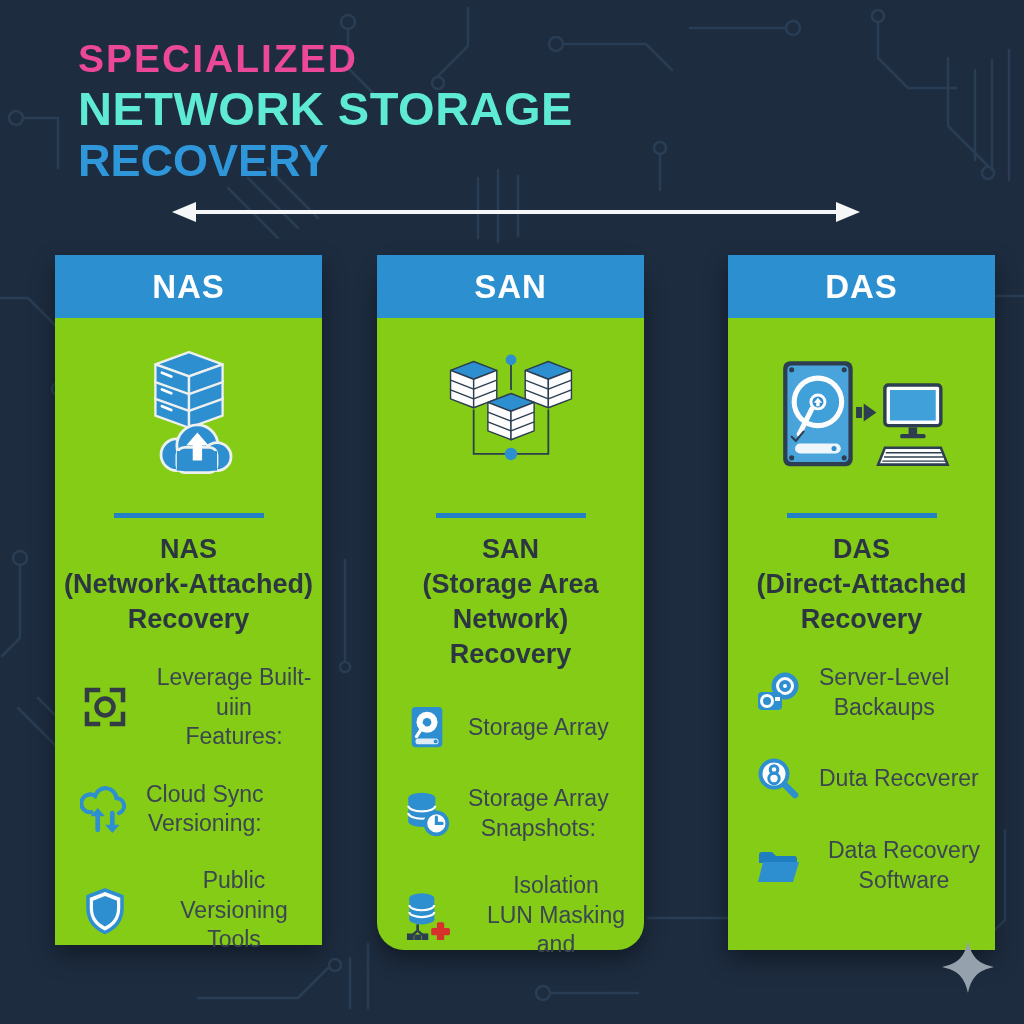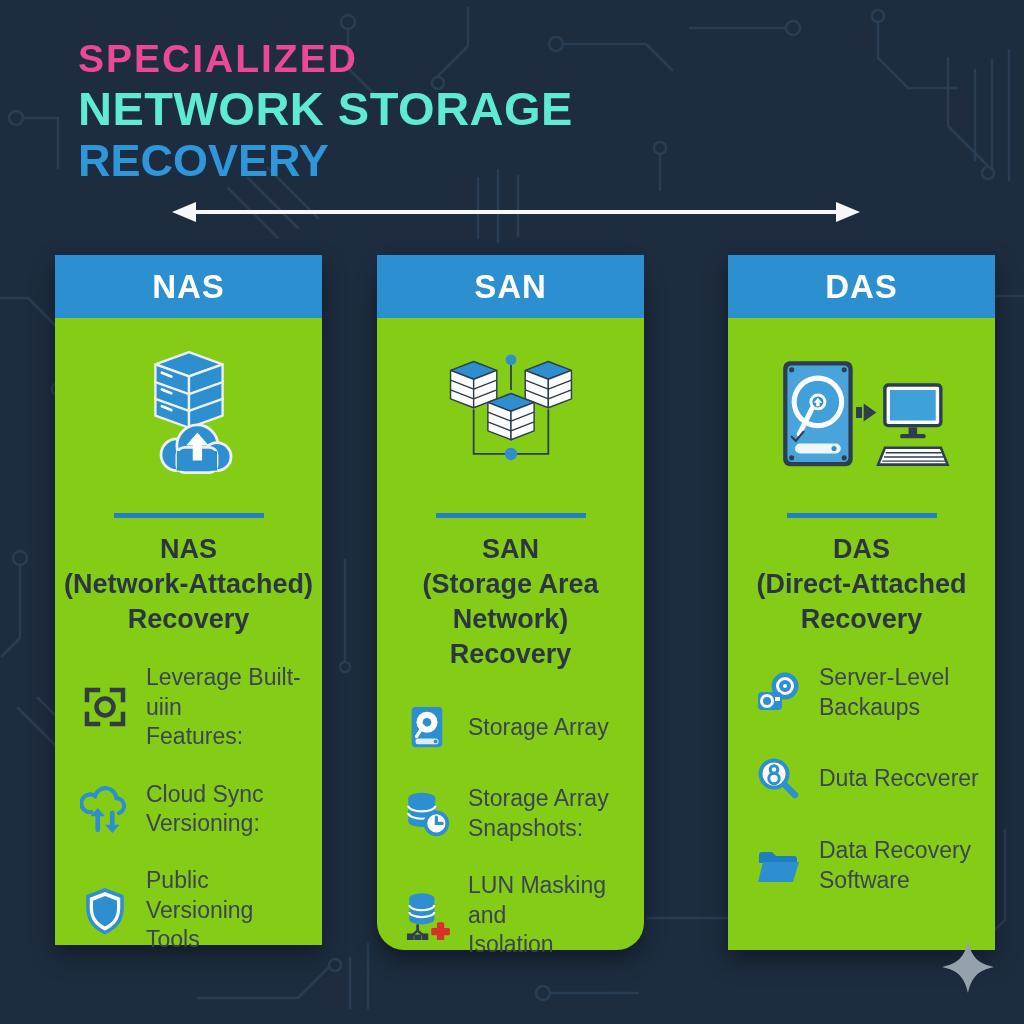--- a/index.html
+++ b/index.html
@@ -24,21 +24,21 @@
   #card-das{left:728px;height:695px;}
   .card-header{height:63px;background:#2b8fd0;display:flex;align-items:center;justify-content:center;}
   .card-header span{color:#ffffff;font-size:33px;font-weight:700;letter-spacing:1px;}
   .icon-area{height:175px;margin-top:12px;display:flex;align-items:center;justify-content:center;}
   .divider{width:150px;height:5px;background:#2380c6;margin:8px auto 0;}
   .card-title{margin-top:14px;text-align:center;font-weight:700;font-size:27px;color:#2c3642;line-height:1.3;}
   .card-title span{display:block;}
   .features{margin:26px 0 0 24px;}
   .feature{display:flex;align-items:center;margin-bottom:28px;min-height:58px;}
   .f-icon{width:52px;flex:0 0 52px;margin-right:15px;display:flex;justify-content:center;align-items:center;}
-  .f-text{font-size:23px;color:#3c4552;line-height:1.28;}
+  .f-text{font-size:23px;color:#3c4552;line-height:1.28;text-align:center;}
   .f-text span{display:block;}
   .f-text.center{min-width:170px;}
   
   .sparkle{position:absolute;left:942px;top:941px;z-index:4;}
 </style>
 </head>
 <body>
 
 <svg class="circuit" width="1024" height="1024" viewBox="0 0 1024 1024">
   <g stroke="#2c4158" stroke-width="2.5" fill="none" opacity="0.85" stroke-linecap="round">
@@ -288,22 +288,22 @@
             <line x1="15" y1="39" x2="22" y2="45"></line>
             <rect x="6" y="43" width="4" height="4"></rect>
             <rect x="13" y="44" width="4" height="4"></rect>
             <rect x="20" y="43" width="4" height="4"></rect>
           </g>
           <rect x="28" y="36.5" width="18" height="7" rx="1.5" fill="#d8302c"></rect>
           <rect x="33.5" y="31" width="7" height="18" rx="1.5" fill="#d8302c"></rect>
         </svg>
       </span>
       <span class="f-text">
+        <span>Isolation</span>
         <span>LUN Masking and</span>
-        <span>Isolation</span>
       </span>
     </div>
   </div>
 </div>
 
 <div class="card" id="card-das">
   <div class="card-header">
     <span>DAS</span>
   </div>
   <div class="icon-area">

